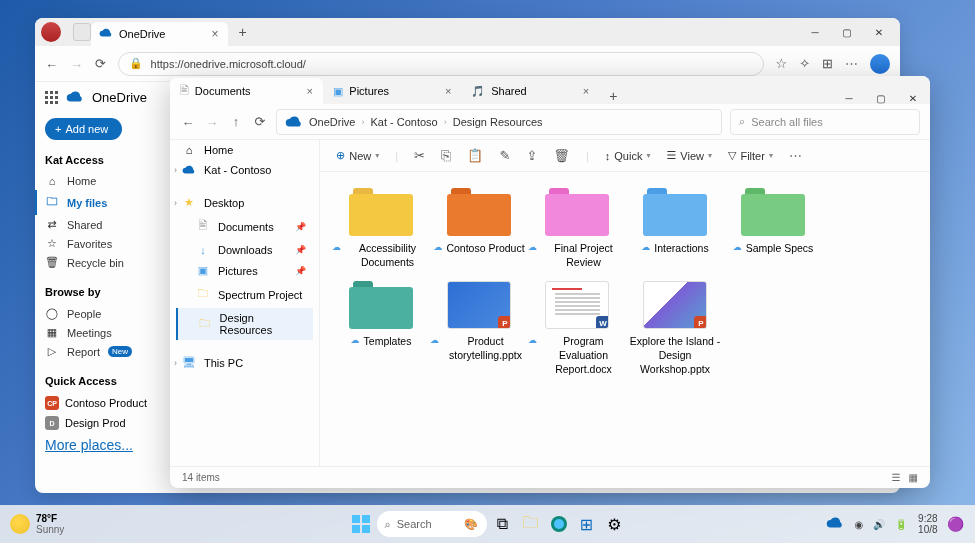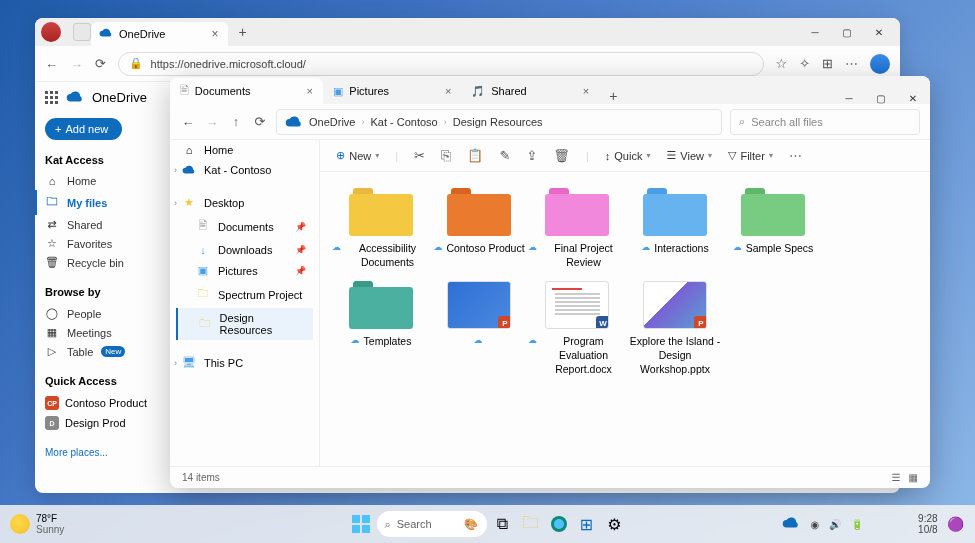--- a/index.html
+++ b/index.html
@@ -32,21 +32,21 @@
 .od-sidebar { width: 135px; padding: 6px 0 6px 10px; font-size: 11px; }
 .add-btn { background: #0f6cbd; color: #fff; border: none; border-radius: 14px; padding: 5px 14px 5px 10px; font-size: 11px; display: flex; align-items: center; gap: 4px; }
 .od-section { margin-top: 14px; }
 .od-section h4 { font-size: 11px; font-weight: 600; margin-bottom: 6px; }
 .od-item { display: flex; align-items: center; gap: 8px; padding: 3px 0; color: #333; }
 .od-item.active { color: #0f6cbd; font-weight: 600; border-left: 2px solid #0f6cbd; margin-left: -10px; padding-left: 8px; }
 .od-item .ico { width: 14px; display:inline-flex; justify-content:center; }
 .badge { background: #0f6cbd; color: #fff; font-size: 8px; padding: 1px 4px; border-radius: 6px; }
 .qa-item { display: flex; align-items: center; gap: 6px; padding: 3px 0; }
 .qa-icon { width: 14px; height: 14px; border-radius: 3px; display: flex; align-items: center; justify-content: center; font-size: 7px; color: #fff; font-weight: 700; }
-.more-link { color: #0f6cbd; font-size: 10px; margin-top: 14px; display: block; }
+.more-link { color: #0f6cbd; font-size: 14px; margin-top: 4px; display: block; text-decoration: underline; }
 
 
 .explorer { position: absolute; top: 76px; left: 170px; width: 760px; height: 412px; background: #fdfdfd; border-radius: 8px; box-shadow: 0 8px 32px rgba(0,0,0,0.25); display: flex; flex-direction: column; }
 .ex-tabs { height: 28px; display: flex; align-items: flex-end; background: #f3f3f3; border-radius: 8px 8px 0 0; }
 .ex-tab { display: flex; align-items: center; height: 26px; padding: 0 10px; font-size: 11px; gap: 6px; border-radius: 6px 6px 0 0; }
 .ex-tab.active { background: #fdfdfd; }
 .ex-tab .tab-close { margin-left: 50px; font-size: 11px; color: #666; }
 .ex-tabs .add-tab { padding: 0 10px; font-size: 14px; color: #555; }
 .ex-tabs .win-buttons { margin-left: auto; padding-right: 8px; }
 .ex-addr { height: 36px; display: flex; align-items: center; padding: 0 10px; gap: 8px; border-bottom: 1px solid #eee; }
@@ -92,21 +92,21 @@
 .ex-status .view-icons { margin-left: auto; display: flex; gap: 8px; }
 
 
 .taskbar { position: absolute; bottom: 0; left: 0; right: 0; height: 38px; background: rgba(243,243,243,0.85); backdrop-filter: blur(10px); display: flex; align-items: center; padding: 0 10px; }
 .tb-left { display: flex; align-items: center; gap: 6px; font-size: 10px; }
 .weather { width: 20px; height: 20px; background: radial-gradient(circle at 40% 40%, #ffd94a, #f0c030); border-radius: 50%; }
 .tb-center { position: absolute; left: 50%; transform: translateX(-50%); display: flex; align-items: center; gap: 4px; }
 .tb-search { width: 110px; height: 26px; background: #fff; border-radius: 13px; display: flex; align-items: center; padding: 0 8px; font-size: 11px; color: #666; gap: 6px; }
 .tb-app { width: 24px; height: 24px; display: flex; align-items: center; justify-content: center; border-radius: 3px; }
 .tb-right { margin-left: auto; display: flex; align-items: center; gap: 10px; font-size: 10px; color: #444; }
-.tb-right .clock { text-align: right; line-height: 1.1; margin-left: 44px; }
+.tb-right .clock { text-align: right; line-height: 1.1; }
 
 .cloud-svg { width: 18px; height: 12px; }
 </style>
 </head>
 <body>
 
 <div class="browser">
   <div class="browser-titlebar">
     <div class="profile-icon"></div>
     <div class="system-icon"></div>
@@ -193,21 +193,21 @@
         <div class="od-item">
             <span class="ico">◯</span>
             <span>People</span>
           </div>
         <div class="od-item">
             <span class="ico">▦</span>
             <span>Meetings</span>
           </div>
         <div class="od-item">
             <span class="ico">▷</span>
-            <span>Table</span>
+            <span>Report</span>
             <span class="badge">New</span>
           </div>
       </div>
       <div class="od-section">
         <h4>Quick Access</h4>
         <div id="qa-list">
             <div class="qa-item">
               <span class="qa-icon" style="background:#d24726">CP</span>
               <span>Contoso Product</span>
             </div>
@@ -395,20 +395,21 @@
                   <span class="cloud-ico">☁</span>
                   <span>Templates</span>
                 </div>
               </div>
               <div class="item">
                 <div class="thumb thumb-ppt">
                   <div class="badge-ico badge-ppt">P</div>
                 </div>
                 <div class="item-label">
                   <span class="cloud-ico">☁</span>
+                  <span>Product storytelling.pptx</span>
                 </div>
               </div>
               <div class="item">
                 <div class="thumb thumb-doc">
                   <span class="thumb-lines"></span>
                   <span class="thumb-lines"></span>
                   <span class="thumb-lines"></span>
                   <span class="thumb-lines"></span>
                   <span class="thumb-lines"></span>
                   <span class="thumb-lines"></span>
@@ -438,21 +439,21 @@
         <span>▦</span>
       </div>
     </div>
   </div>
 </div>
 
 <div class="taskbar">
   <div class="tb-left">
     <div class="weather"></div>
     <div>
-      <div style="font-weight:400">78°F</div>
+      <div style="font-weight:700">78°F</div>
       <div style="color:#666">Sunny</div>
     </div>
   </div>
   <div class="tb-center">
     <div class="tb-app">
         <svg width="18" height="18" viewBox="0 0 18 18">
           <rect x="0" y="0" width="8" height="8" fill="#4cc2ff"></rect>
           <rect x="10" y="0" width="8" height="8" fill="#4cc2ff"></rect>
           <rect x="0" y="10" width="8" height="8" fill="#4cc2ff"></rect>
           <rect x="10" y="10" width="8" height="8" fill="#4cc2ff"></rect>

